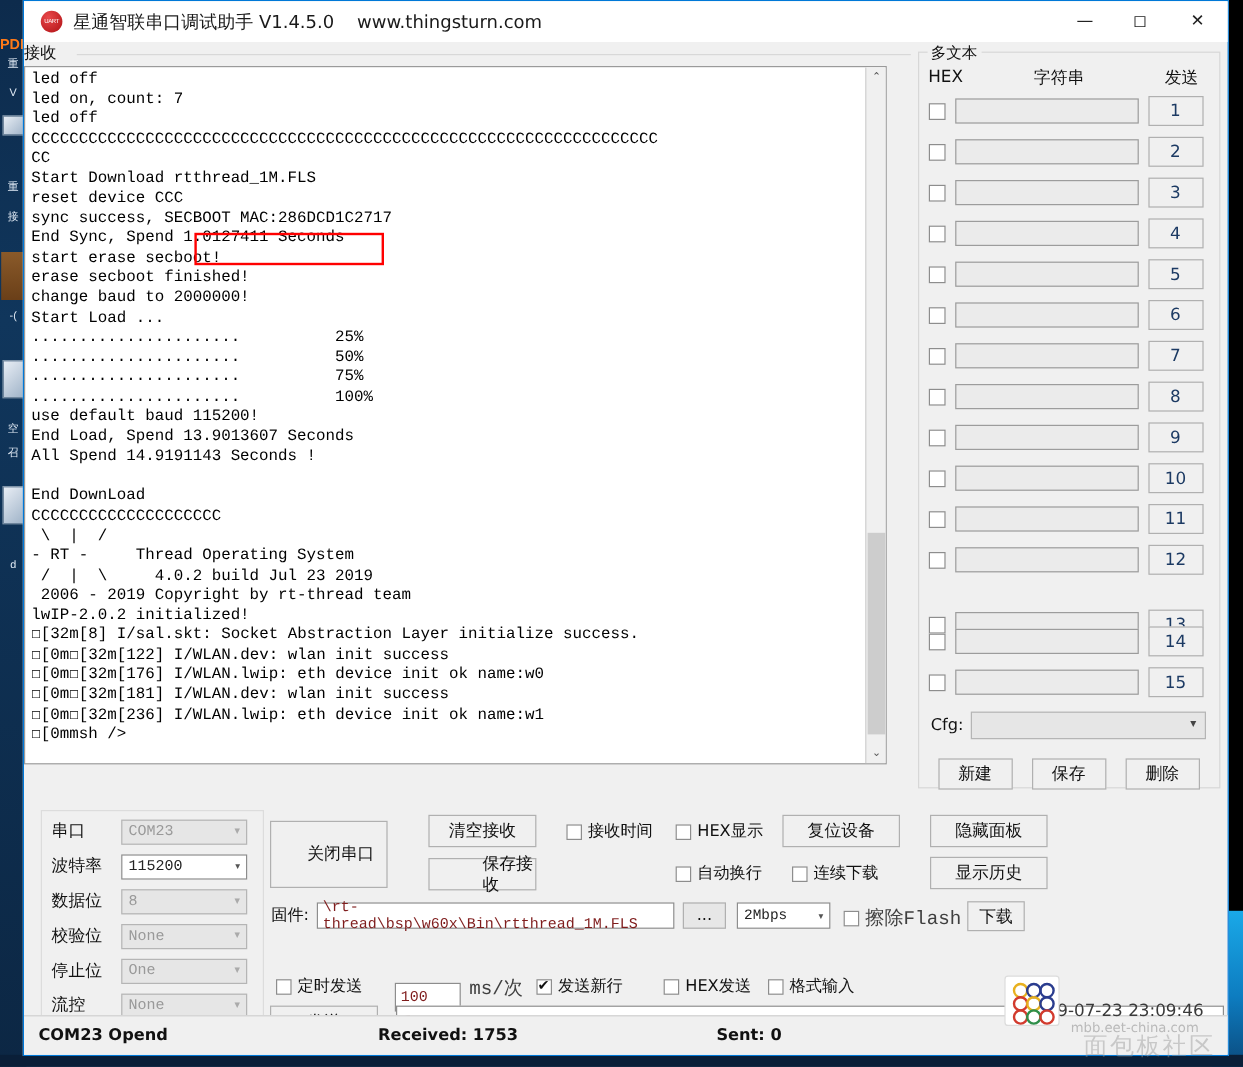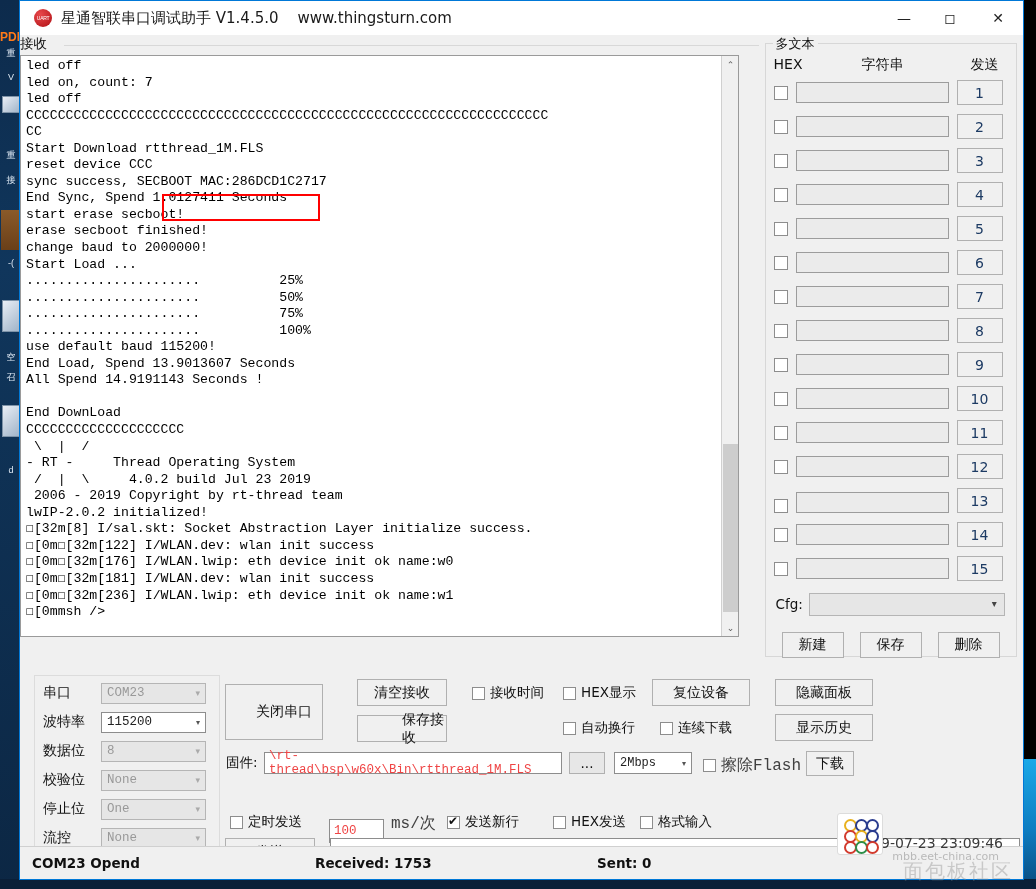--- a/index.html
+++ b/index.html
@@ -175,21 +175,21 @@
     margin-right:5px; box-sizing:border-box; position:relative;
     flex:0 0 13px;
   }
   .chk.checked .box::after {
     content:"✔"; position:absolute; left:0px; top:-3px;
     font-size:12px; color:#111; font-family:"DejaVu Sans", sans-serif;
   }
   .txtin {
     position:absolute; box-sizing:border-box;
     border:1px solid #8d8d8d; background:#fff;
-    font-family:"Liberation Mono", monospace; font-size:12.5px; color:#ef4444;
+    font-family:"Liberation Mono", monospace; font-size:12.5px; color:#7f1d1d;
     display:flex; align-items:center; padding-left:4px;
   }
   .lbl {
     position:absolute; font-size:13.5px; color:#111;
     font-family:"DejaVu Sans", sans-serif; display:flex; align-items:center;
   }
   .lblm {
     position:absolute; font-size:16px; color:#404040;
     font-family:"Liberation Mono", monospace; display:flex; align-items:center;
   }
@@ -572,21 +572,21 @@
             <div class="mrow" style="top: 376px;">
               <span class="mchk"></span>
               <span class="minput"></span>
               <span class="mbtn">11</span>
             </div>
             <div class="mrow" style="top: 410px;">
               <span class="mchk"></span>
               <span class="minput"></span>
               <span class="mbtn">12</span>
             </div>
-            <div class="mrow" style="top: 444px; align-items: flex-end;">
+            <div class="mrow" style="top: 464px;">
               <span class="mchk"></span>
               <span class="minput"></span>
               <span class="mbtn">13</span>
             </div>
             <div class="mrow" style="top: 478px;">
               <span class="mchk"></span>
               <span class="minput"></span>
               <span class="mbtn">14</span>
             </div>
             <div class="mrow" style="top: 512px;">

